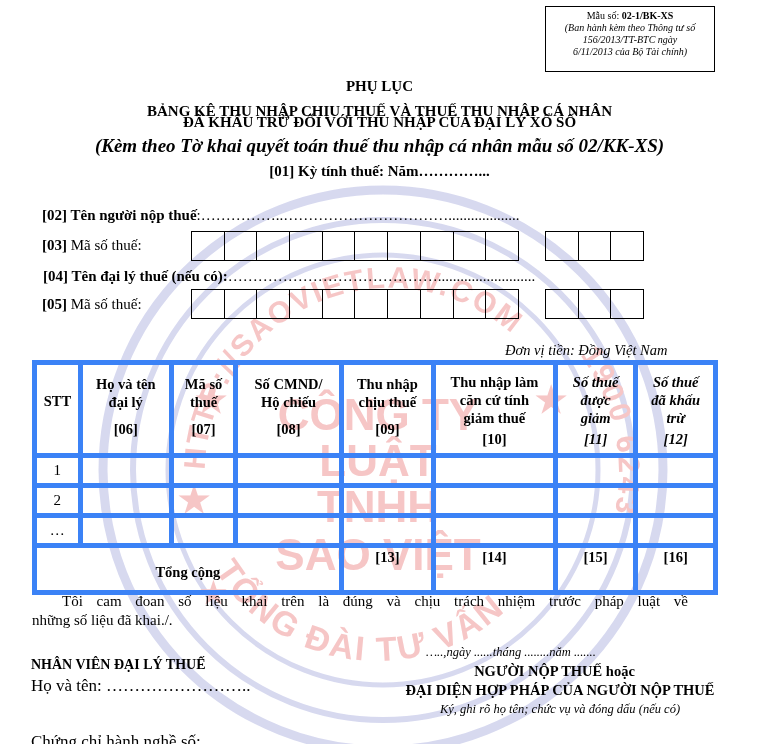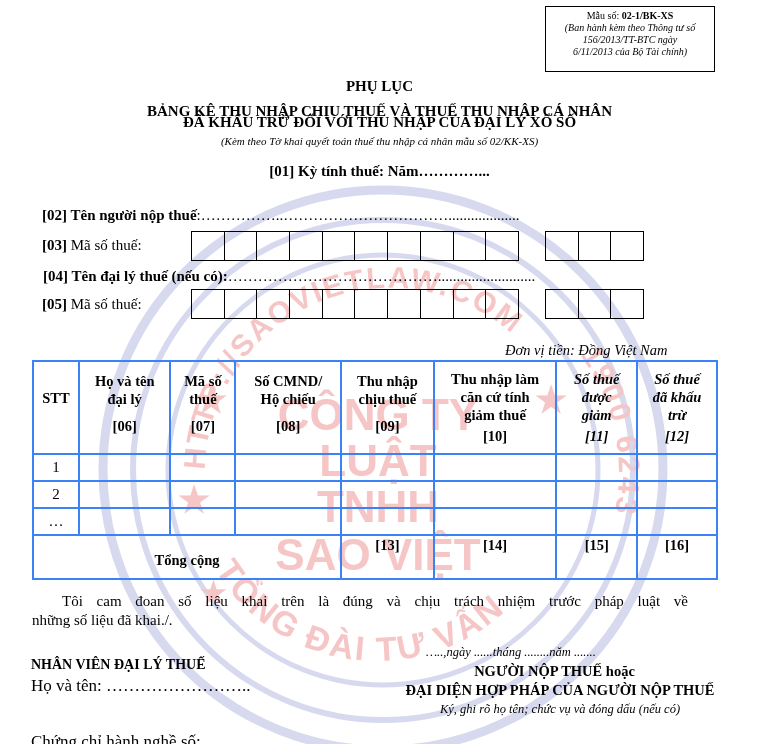--- a/index.html
+++ b/index.html
@@ -18,21 +18,21 @@
   #form-code-box {
     position: absolute; left: 545px; top: 6px; width: 170px; height: 66px;
     border: 1px solid #000; box-sizing: border-box;
     font-size: 10px; line-height: 12px; text-align: center; padding-top: 3px;
   }
 
   .title-line { position: absolute; left: 0; width: 759px; text-align: center; }
   #title-1 { top: 78px; font-size: 15px; font-weight: bold; }
   #title-2 { top: 103px; font-size: 15px; font-weight: bold; }
   #title-3 { top: 114px; font-size: 15px; font-weight: bold; }
-  #title-4 { top: 135px; font-size: 11px; font-style: italic; }
+  #title-4 { top: 135px; font-size: 19px; font-style: italic; font-weight: bold; }
   #period-line { top: 163px; font-size: 15px; font-weight: bold; }
 
   .field-row { position: absolute; left: 42px; font-size: 15px; white-space: nowrap; }
   #f02 { top: 207px; }
   #f03 { top: 237px; }
   #f04 { top: 268px; left: 43px; }
   #f05 { top: 296px; }
 
   .boxgrid { position: absolute; height: 30px; display: flex; border-top: 1px solid #000; border-bottom: 1px solid #000; border-left: 1px solid #000; box-sizing: border-box; }
   .boxgrid .cell { width: 32.7px; height: 28px; border-right: 1px solid #000; box-sizing: border-box; }
@@ -42,21 +42,21 @@
   #grid05b { left: 545px; top: 289px; }
 
   #currency-unit { position: absolute; left: 505px; top: 342px; font-size: 14.5px; font-style: italic; }
 
   
   #main-table {
     position: absolute; left: 32px; top: 360px; width: 686px;
     border-collapse: collapse; font-size: 14.5px;
   }
   #main-table td, #main-table th {
-    border: 2px solid #3b82f6; padding: 0; text-align: center; vertical-align: top;
+    border: 5px solid #3b82f6; padding: 0; text-align: center; vertical-align: top;
   }
   #main-table th { font-weight: bold; line-height: 18px; }
   #main-table .hdr { height: 93px; }
   #main-table .hdr th { vertical-align: top; padding-top: 10px; }
   #main-table .hdr th .code { display: block; margin-top: 9px; }
   #main-table .hdr th.stt { vertical-align: top; padding-top: 27px; }
   #main-table .hdr th.c10 { padding-top: 8px; }
   #main-table .hdr th.c10 .code, #main-table .hdr th.c11 .code, #main-table .hdr th.c12 .code { margin-top: 3px; }
   #main-table .hdr th.c11, #main-table .hdr th.c12 { padding-top: 8px; font-style: italic; }
   #main-table .datarow td { height: 25px; font-size: 15px; line-height: 24px; }

